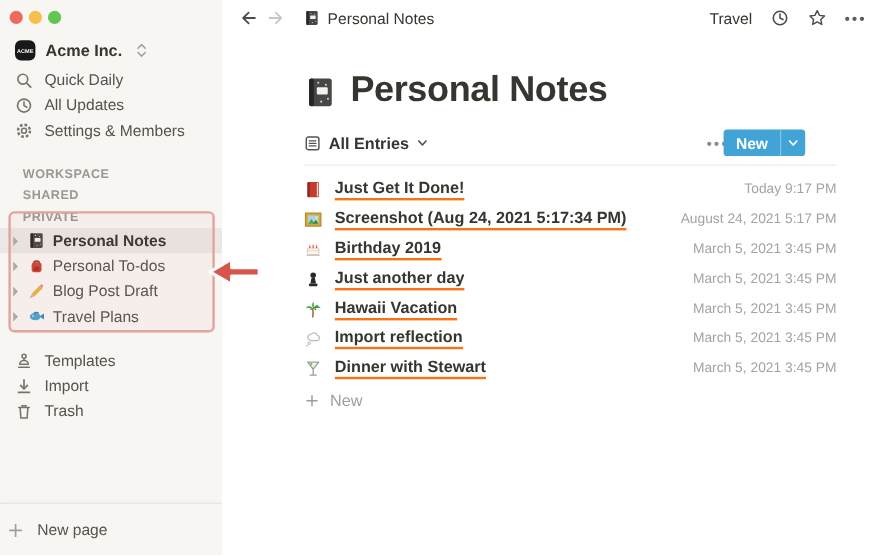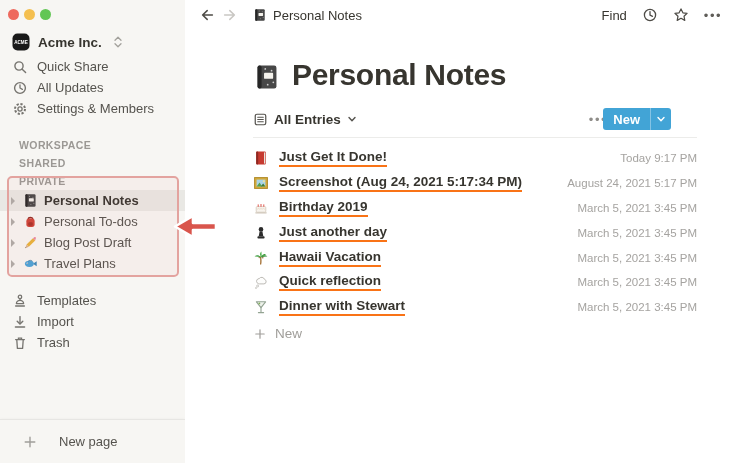--- a/index.html
+++ b/index.html
@@ -25,21 +25,21 @@
   .ic16{width:16px;height:16px;flex:none;}
   .ic15{width:15px;height:15px;flex:none;}
   .ic14{width:14px;height:14px;flex:none;}
   .section-label{height:18px;display:flex;align-items:center;padding:0 19px;font-size:10.5px;font-weight:700;letter-spacing:.4px;color:#9b9894;}
   .sections{margin-top:17px;}
   .tree-item{display:flex;align-items:center;gap:6px;height:21px;padding:0 12px 0 9px;color:#55534e;cursor:pointer;}
   .tree-item.selected{background:var(--sidebar-selected-bg,#e9e8e4);color:#37352f;font-weight:700;}
   .toggle{width:0;height:0;border-left:4.5px solid #aeaca7;border-top:4px solid transparent;border-bottom:4px solid transparent;flex:none;margin:0 2px;}
   .bottom-group{margin-top:16px;}
   .side-spacer{flex:1;}
-  .newpage-bar{height:44px;border-top:1px solid #e7e6e3;box-shadow:0 -1px 2px rgba(0,0,0,0.025);display:flex;align-items:center;gap:21px;padding:0 22px;color:#55534e;cursor:pointer;}
+  .newpage-bar{height:44px;border-top:1px solid #e7e6e3;box-shadow:0 -1px 2px rgba(0,0,0,0.025);display:flex;align-items:center;gap:10px;padding:0 5px;color:#55534e;cursor:pointer;}
   
   .main{flex:1;display:flex;flex-direction:column;background:#fff;min-width:0;}
   .topbar{height:30px;display:flex;align-items:center;gap:7px;padding:0 18px 0 14px;font-size:13px;}
   .nav-ic{width:16px;height:16px;flex:none;cursor:pointer;}
   .crumb{display:flex;align-items:center;gap:6px;margin-left:8px;cursor:pointer;}
   .topbar-spacer{flex:1;}
   .tb-right{display:flex;align-items:center;gap:15px;}
   .share{cursor:pointer;}
   .tb-ellipsis{color:#5f5d58;font-size:13px;letter-spacing:1.5px;cursor:pointer;line-height:1;}
   .content{padding:0 43px 0 68px;display:flex;flex-direction:column;min-width:0;}
@@ -217,21 +217,21 @@
           <use href="#i-switcher"></use>
         </svg>
     </div>
 
     <div class="side-group">
 
         <div class="side-item">
           <svg class="ic16">
             <use href="#i-search"></use>
           </svg>
-          <span>Quick Share</span>
+          <span>Quick Daily</span>
         </div>
 
         <div class="side-item">
           <svg class="ic16">
             <use href="#i-clock"></use>
           </svg>
           <span>All Updates</span>
         </div>
 
         <div class="side-item">
@@ -326,21 +326,21 @@
           <use href="#i-forward"></use>
         </svg>
       <div class="crumb">
         <svg class="ic14">
             <use href="#i-notebook"></use>
           </svg>
         <span>Personal Notes</span>
       </div>
       <div class="topbar-spacer"></div>
       <div class="tb-right">
-        <span class="share">Find</span>
+        <span class="share">Travel</span>
         <svg class="ic16">
             <use href="#i-clock-dark"></use>
           </svg>
         <svg class="ic16">
             <use href="#i-star"></use>
           </svg>
         <span class="tb-ellipsis">•••</span>
       </div>
     </div>
 
@@ -414,21 +414,21 @@
               <use href="#i-palm"></use>
             </svg>
             <span class="row-title">Hawaii Vacation</span>
             <span class="row-date">March 5, 2021 3:45 PM</span>
           </div>
 
           <div class="row">
             <svg class="ic16">
               <use href="#i-thought"></use>
             </svg>
-            <span class="row-title">Quick reflection</span>
+            <span class="row-title">Import reflection</span>
             <span class="row-date">March 5, 2021 3:45 PM</span>
           </div>
 
           <div class="row">
             <svg class="ic16">
               <use href="#i-martini"></use>
             </svg>
             <span class="row-title">Dinner with Stewart</span>
             <span class="row-date">March 5, 2021 3:45 PM</span>
           </div>

